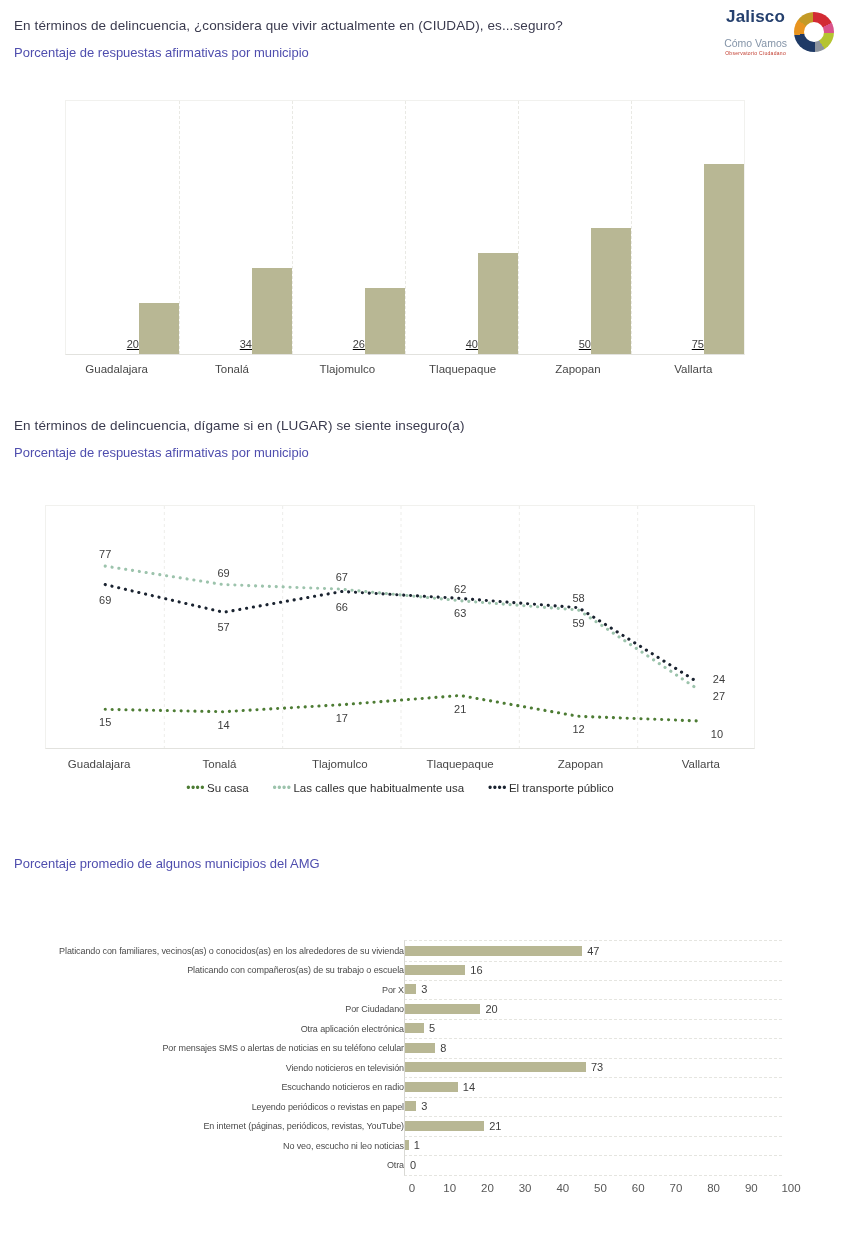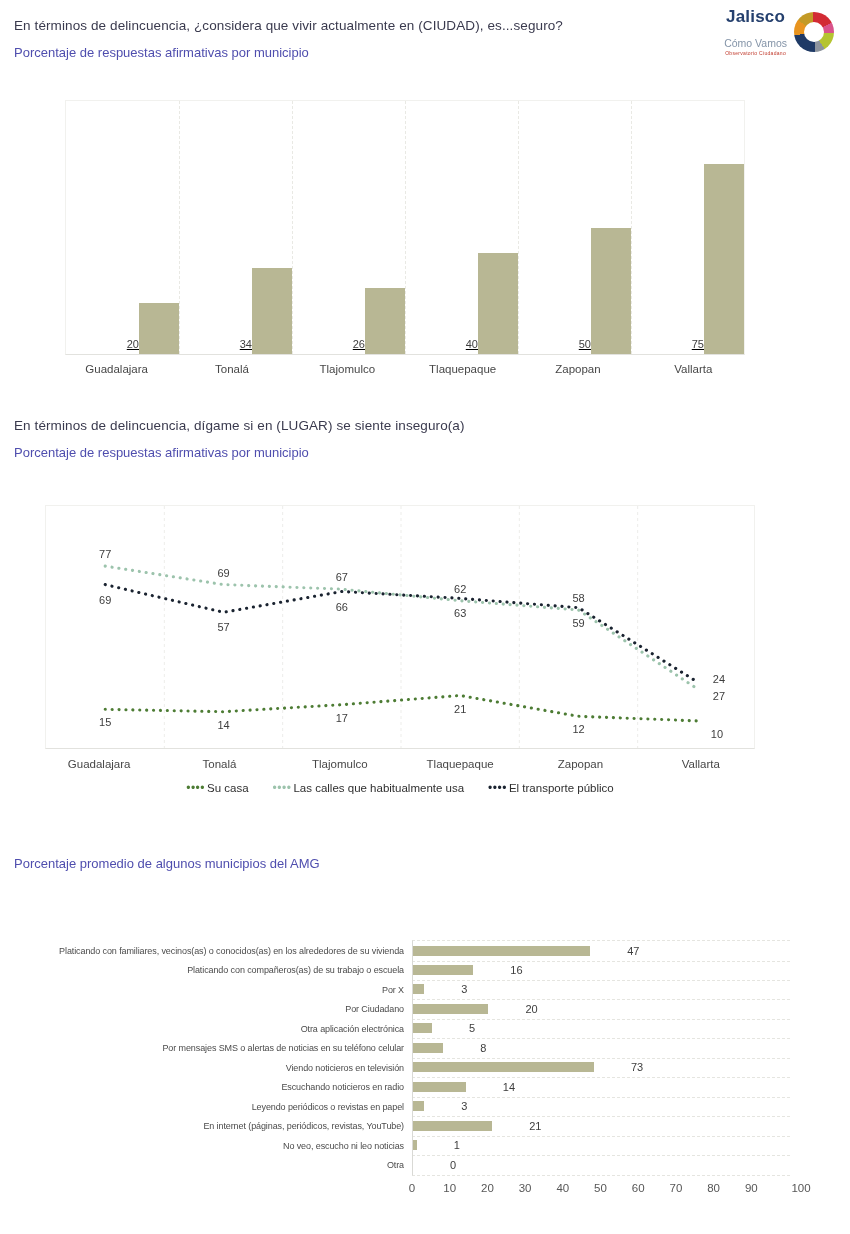--- a/index.html
+++ b/index.html
@@ -46,23 +46,23 @@
   .c2-plot{position:relative;height:242px;border:1px solid #f1f1ee;border-bottom:1px solid #e2e2de;background:#fff;}
   .c2-plot svg{position:absolute;left:0;top:0;overflow:visible;}
   .c2-cats{margin-top:9px;}
   .legend{display:flex;justify-content:center;align-items:center;gap:24px;margin-top:12px;}
   .legend-item{display:flex;align-items:center;font-size:11.5px;color:#2f2f2f;}
   .legend-dots{font-size:12px;letter-spacing:.5px;margin-right:2px;line-height:1;}
 
   
   #chart3{position:absolute;left:14px;top:941px;width:771px;}
   .c3-row{display:flex;align-items:center;height:19.5px;}
-  .c3-label{width:390px;flex:none;text-align:right;padding-right:8px;font-size:9px;color:#4b4b4b;white-space:nowrap;letter-spacing:-.1px;}
+  .c3-label{width:390px;flex:none;text-align:right;font-size:9px;color:#4b4b4b;white-space:nowrap;letter-spacing:-.1px;}
   .c3-area{position:relative;width:377px;flex:none;height:19.5px;display:flex;align-items:center;
-    border-left:1px solid #d9d9d5;border-bottom:1px dashed #e5e5e0;gap:32px;}
+    border-left:1px solid #d9d9d5;border-bottom:1px dashed #e5e5e0;}
   .c3-row:first-child .c3-area{border-top:1px dashed #e5e5e0;}
   .c3-bar{height:10px;flex:none;}
   .c3-val{font-size:11px;color:#3d3d3d;margin-left:5px;}
   .c3-ticks{position:relative;margin-left:398px;width:377px;height:16px;margin-top:7px;}
   .c3-tick{position:absolute;top:0;transform:translateX(-50%);font-size:11.5px;color:#575757;}
 </style>
 </head>
 <body>
 
 <div class="page">
@@ -278,17 +278,17 @@
         <span class="c3-tick" style="left: 0px;">0</span>
         <span class="c3-tick" style="left: 37.7px;">10</span>
         <span class="c3-tick" style="left: 75.4px;">20</span>
         <span class="c3-tick" style="left: 113.1px;">30</span>
         <span class="c3-tick" style="left: 150.8px;">40</span>
         <span class="c3-tick" style="left: 188.5px;">50</span>
         <span class="c3-tick" style="left: 226.2px;">60</span>
         <span class="c3-tick" style="left: 263.9px;">70</span>
         <span class="c3-tick" style="left: 301.6px;">80</span>
         <span class="c3-tick" style="left: 339.3px;">90</span>
-        <span class="c3-tick" style="left: 389px;">100</span>
+        <span class="c3-tick" style="left: 379px;">100</span>
       </div>
     </div>
 
 </div>
 
 </body></html>

